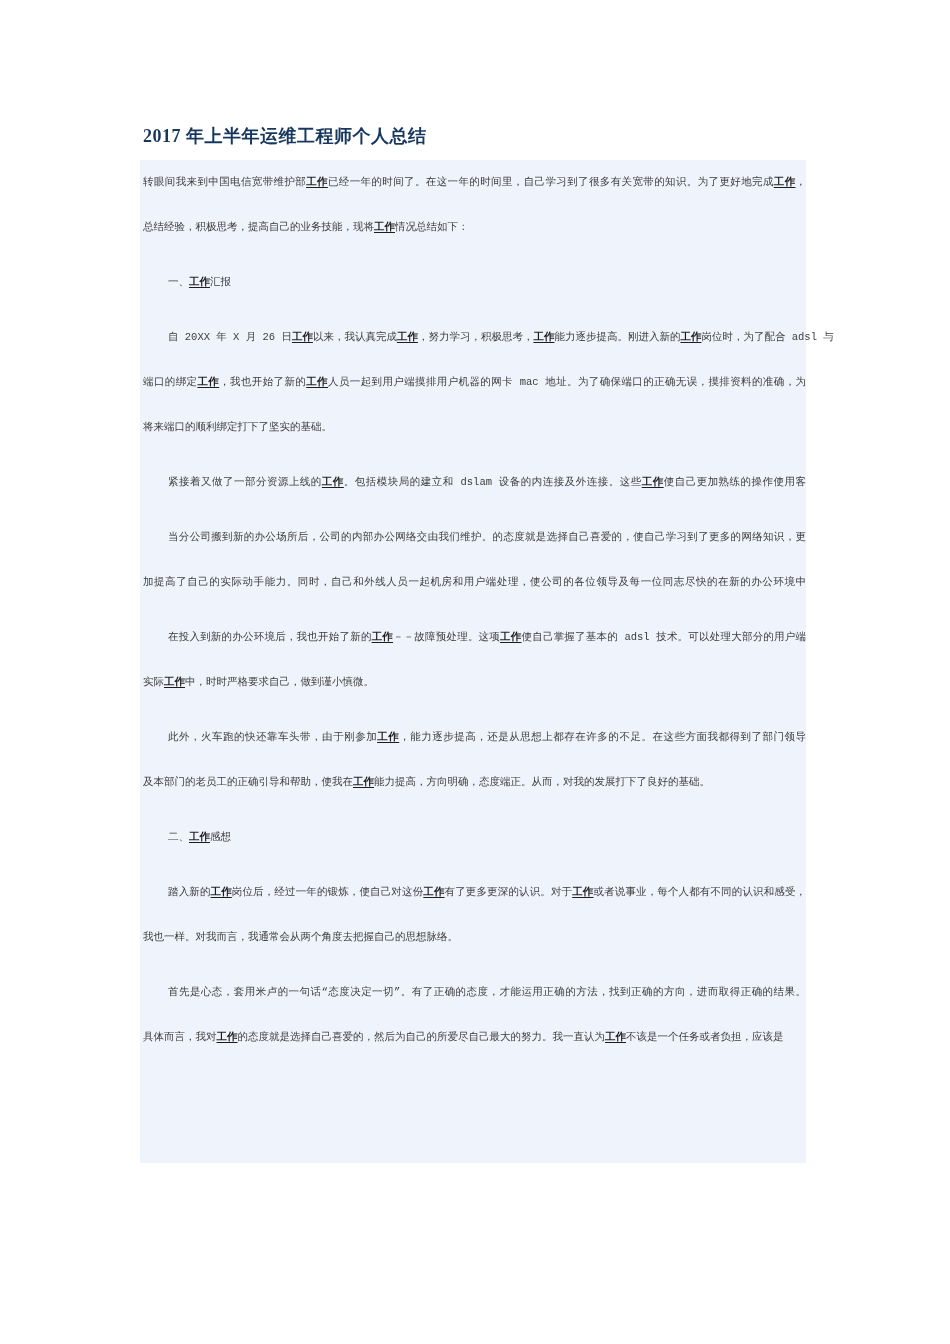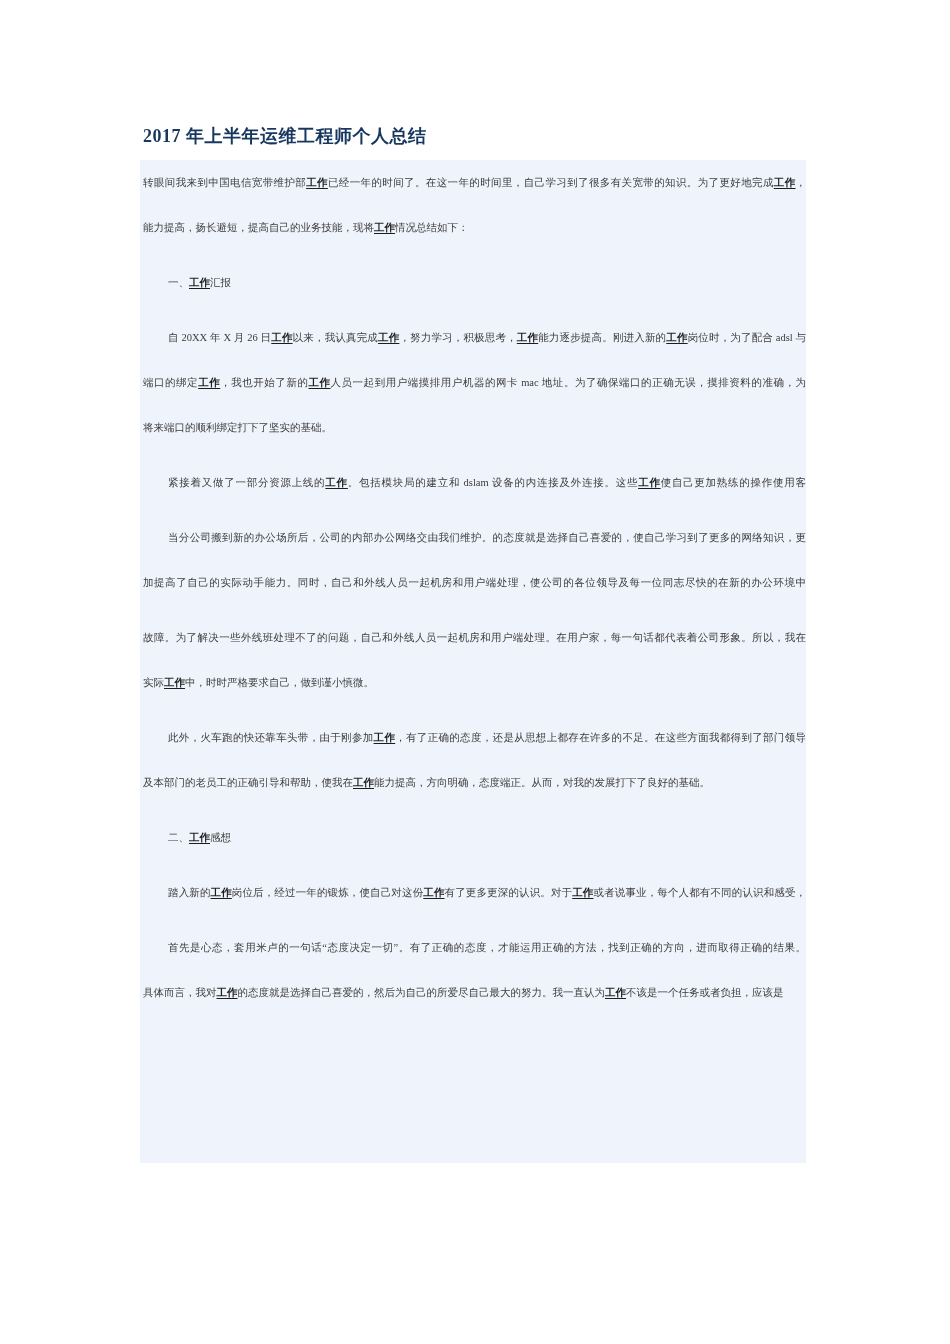--- a/index.html
+++ b/index.html
@@ -39,69 +39,71 @@
     color: var(--body-color, #3c3c3c);
   }
   .para { margin: 0 0 10px 0; }
   .para:last-child { margin-bottom: 0; }
   .line {
     line-height: 45px;
     height: 45px;
     text-align: justify;
     text-align-last: justify;
     white-space: nowrap;
+    font-family: Liberation Mono, monospace;
   }
   .line.last { text-align-last: left; }
   .line.indent { text-indent: 25px; }
   .kw {
     font-weight: bold;
     color: var(--kw-color, #1d1d1d);
     text-decoration: underline;
     text-underline-offset: 2px;
     cursor: pointer;
   }
 </style>
 <title>2017 年上半年运维工程师个人总结</title></head>
 <body>
 
 <div class="page">
   <h1 class="doc-title">2017 年上半年运维工程师个人总结</h1>
   <div class="highlight-bg"></div>
   <div class="doc-body">
       <div class="para">
         <div class="line"><span>转眼间我来到中国电信宽带维护部</span><span class="kw">工作</span><span>已经一年的时间了。在这一年的时间里，自己学习到了很多有关宽带的知识。为了更好地完成</span><span class="kw">工作</span><span>，</span></div>
-        <div class="line last"><span>能力提高，扬长避短，提高自己的业务技能，现将</span><span class="kw">工作</span><span>情况总结如下：</span></div>
+        <div class="line last"><span>总结经验，积极思考，提高自己的业务技能，现将</span><span class="kw">工作</span><span>情况总结如下：</span></div>
       </div>
       <div class="para">
         <div class="line last indent"><span>一、</span><span class="kw">工作</span><span>汇报</span></div>
       </div>
       <div class="para">
         <div class="line indent"><span>自 20XX 年 X 月 26 日</span><span class="kw">工作</span><span>以来，我认真完成</span><span class="kw">工作</span><span>，努力学习，积极思考，</span><span class="kw">工作</span><span>能力逐步提高。刚进入新的</span><span class="kw">工作</span><span>岗位时，为了配合 adsl 与</span></div>
         <div class="line"><span>端口的绑定</span><span class="kw">工作</span><span>，我也开始了新的</span><span class="kw">工作</span><span>人员一起到用户端摸排用户机器的网卡 mac 地址。为了确保端口的正确无误，摸排资料的准确，为</span></div>
         <div class="line last"><span>将来端口的顺利绑定打下了坚实的基础。</span></div>
       </div>
       <div class="para">
         <div class="line indent"><span>紧接着又做了一部分资源上线的</span><span class="kw">工作</span><span>。包括模块局的建立和 dslam 设备的内连接及外连接。这些</span><span class="kw">工作</span><span>使自己更加熟练的操作使用客</span></div>
       </div>
       <div class="para">
         <div class="line indent"><span>当分公司搬到新的办公场所后，公司的内部办公网络交由我们维护。的态度就是选择自己喜爱的，使自己学习到了更多的网络知识，更</span></div>
         <div class="line"><span>加提高了自己的实际动手能力。同时，自己和外线人员一起机房和用户端处理，使公司的各位领导及每一位同志尽快的在新的办公环境中</span></div>
       </div>
       <div class="para">
-        <div class="line"><span>故障。为了解决一些外线班处理不了的问题，自己和外线人员一起机房和用户端处理。在用户家，每一句话都代表着公司形象。所以，我在</span></div>
+        <div class="line indent"><span>在投入到新的办公环境后，我也开始了新的</span><span class="kw">工作</span><span>－－故障预处理。这项</span><span class="kw">工作</span><span>使自己掌握了基本的 adsl 技术。可以处理大部分的用户端</span></div>
         <div class="line last"><span>实际</span><span class="kw">工作</span><span>中，时时严格要求自己，做到谨小慎微。</span></div>
       </div>
       <div class="para">
-        <div class="line indent"><span>此外，火车跑的快还靠车头带，由于刚参加</span><span class="kw">工作</span><span>，有了正确的态度，还是从思想上都存在许多的不足。在这些方面我都得到了部门领导</span></div>
+        <div class="line indent"><span>此外，火车跑的快还靠车头带，由于刚参加</span><span class="kw">工作</span><span>，能力逐步提高，还是从思想上都存在许多的不足。在这些方面我都得到了部门领导</span></div>
         <div class="line last"><span>及本部门的老员工的正确引导和帮助，使我在</span><span class="kw">工作</span><span>能力提高，方向明确，态度端正。从而，对我的发展打下了良好的基础。</span></div>
       </div>
       <div class="para">
         <div class="line last indent"><span>二、</span><span class="kw">工作</span><span>感想</span></div>
       </div>
       <div class="para">
         <div class="line indent"><span>踏入新的</span><span class="kw">工作</span><span>岗位后，经过一年的锻炼，使自己对这份</span><span class="kw">工作</span><span>有了更多更深的认识。对于</span><span class="kw">工作</span><span>或者说事业，每个人都有不同的认识和感受，</span></div>
+        <div class="line last"><span>我也一样。对我而言，我通常会从两个角度去把握自己的思想脉络。</span></div>
       </div>
       <div class="para">
         <div class="line indent"><span>首先是心态，套用米卢的一句话“态度决定一切”。有了正确的态度，才能运用正确的方法，找到正确的方向，进而取得正确的结果。</span></div>
         <div class="line last"><span>具体而言，我对</span><span class="kw">工作</span><span>的态度就是选择自己喜爱的，然后为自己的所爱尽自己最大的努力。我一直认为</span><span class="kw">工作</span><span>不该是一个任务或者负担，应该是</span></div>
       </div>
     </div>
 </div>
 
 </body></html>

